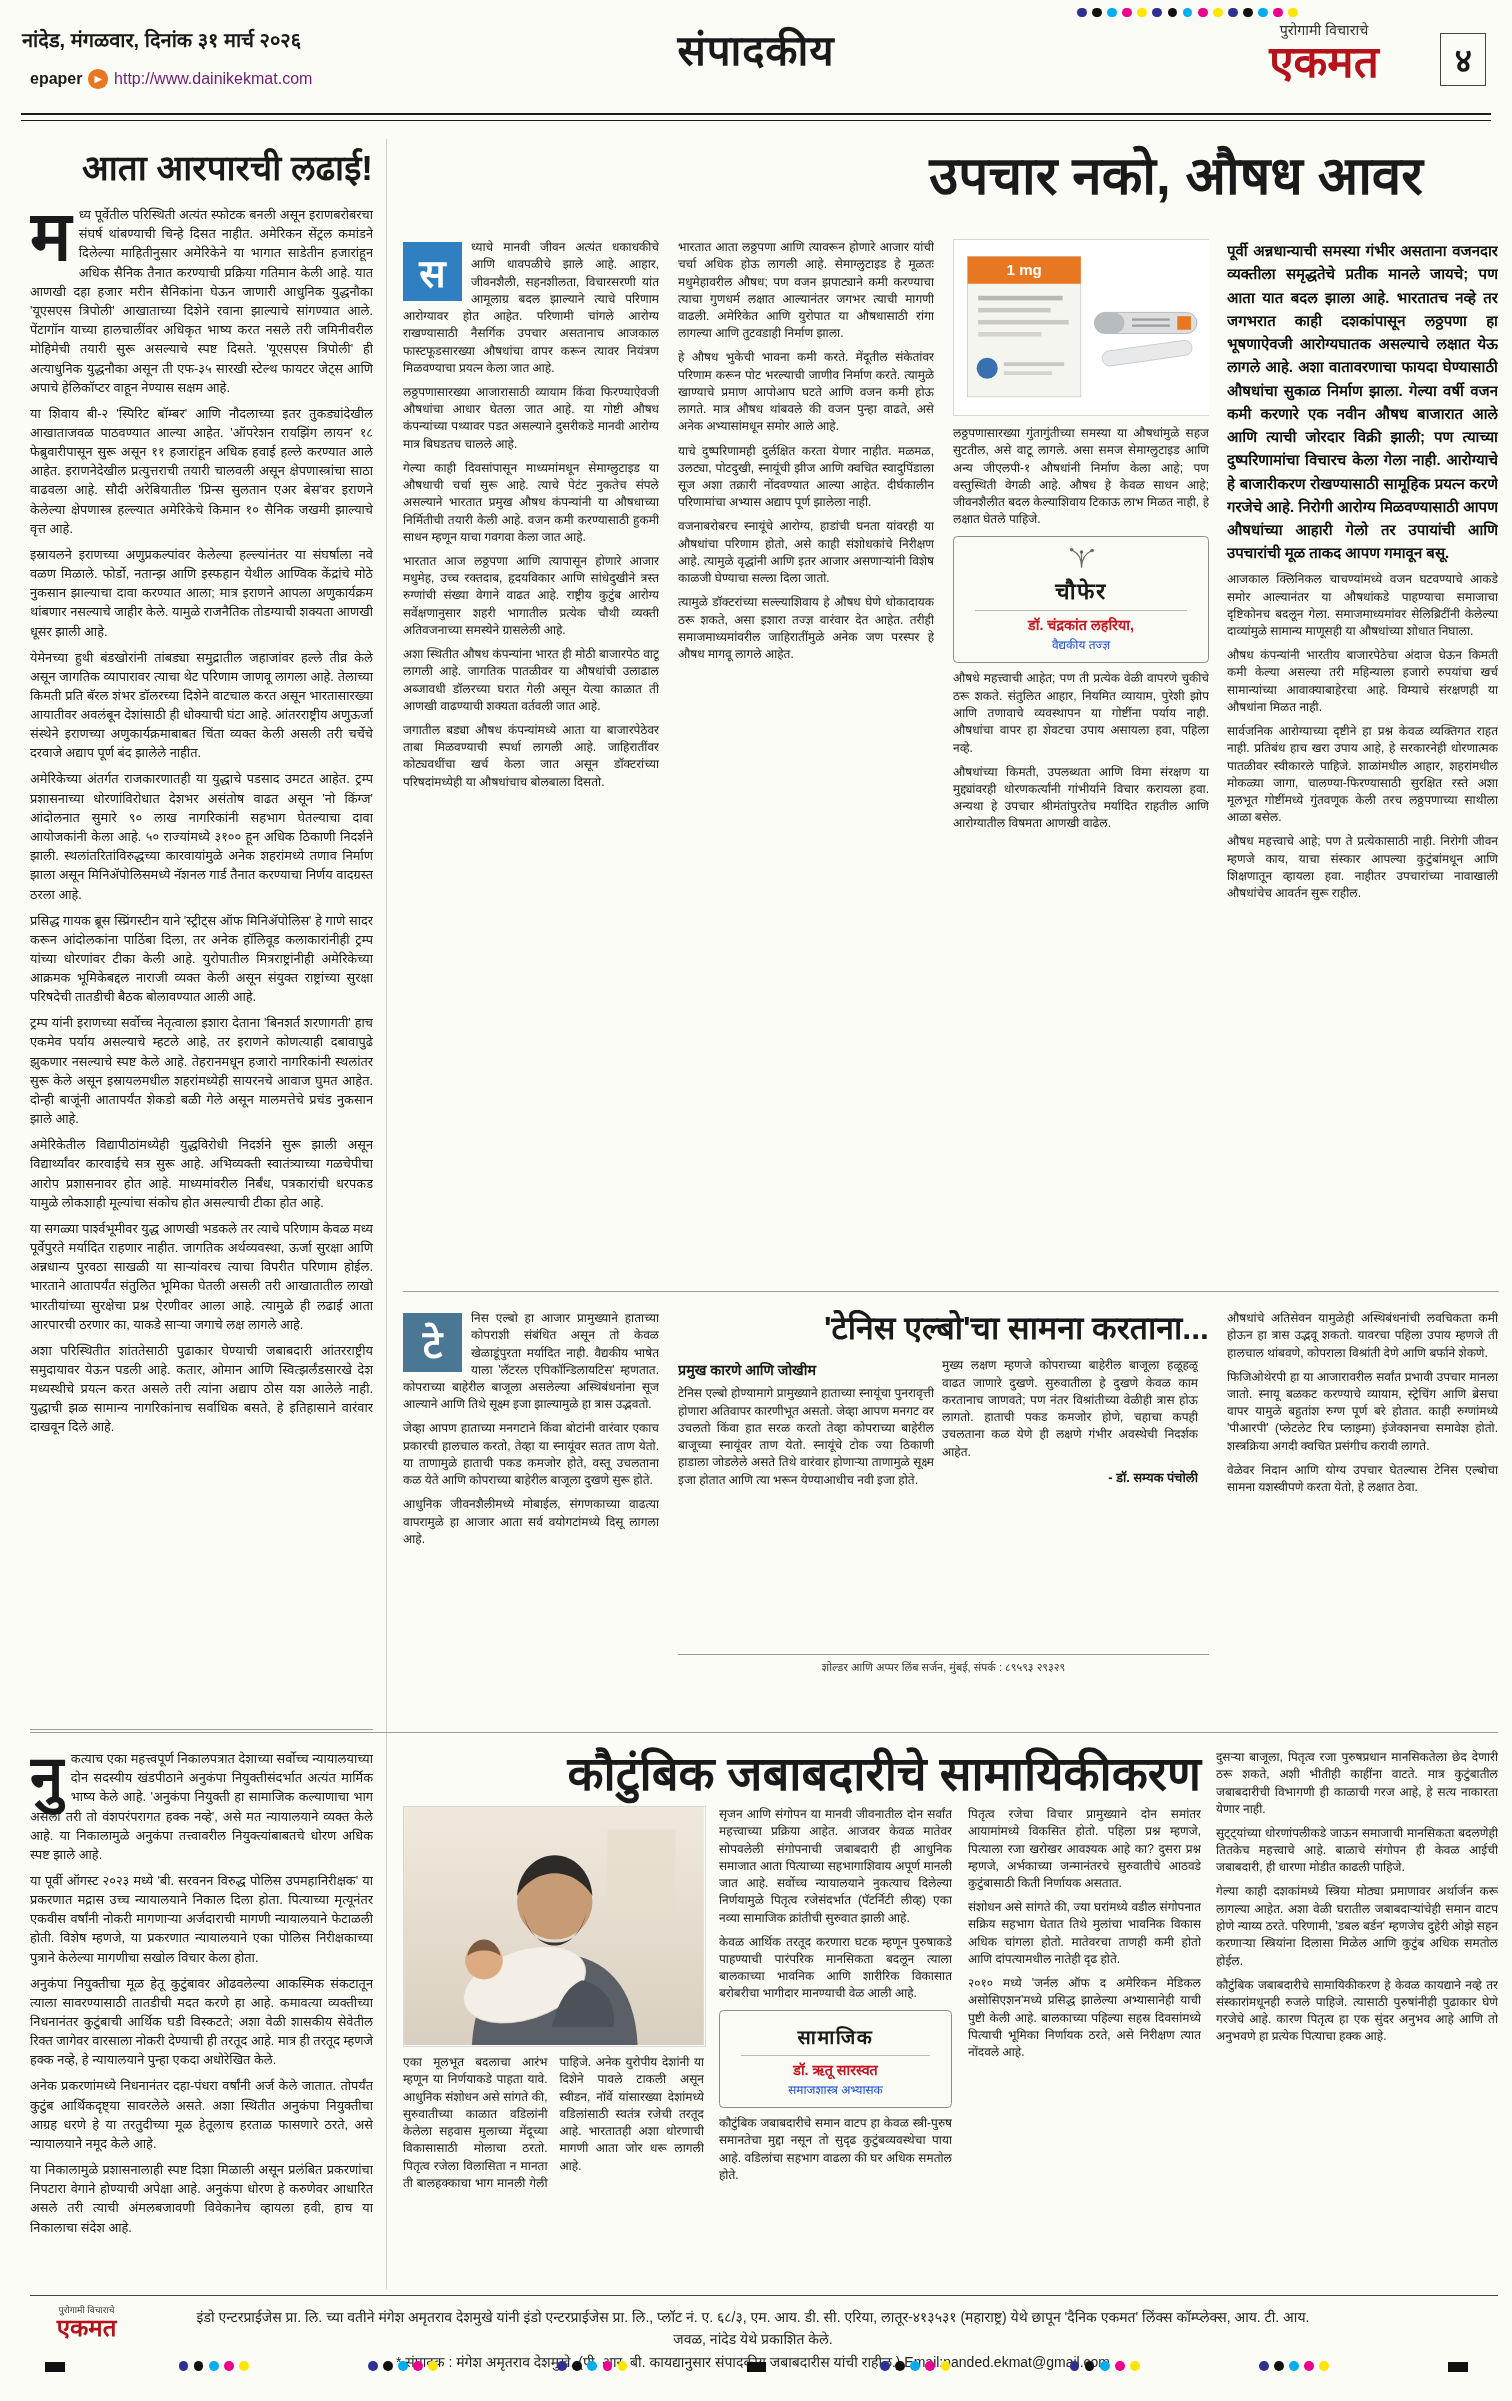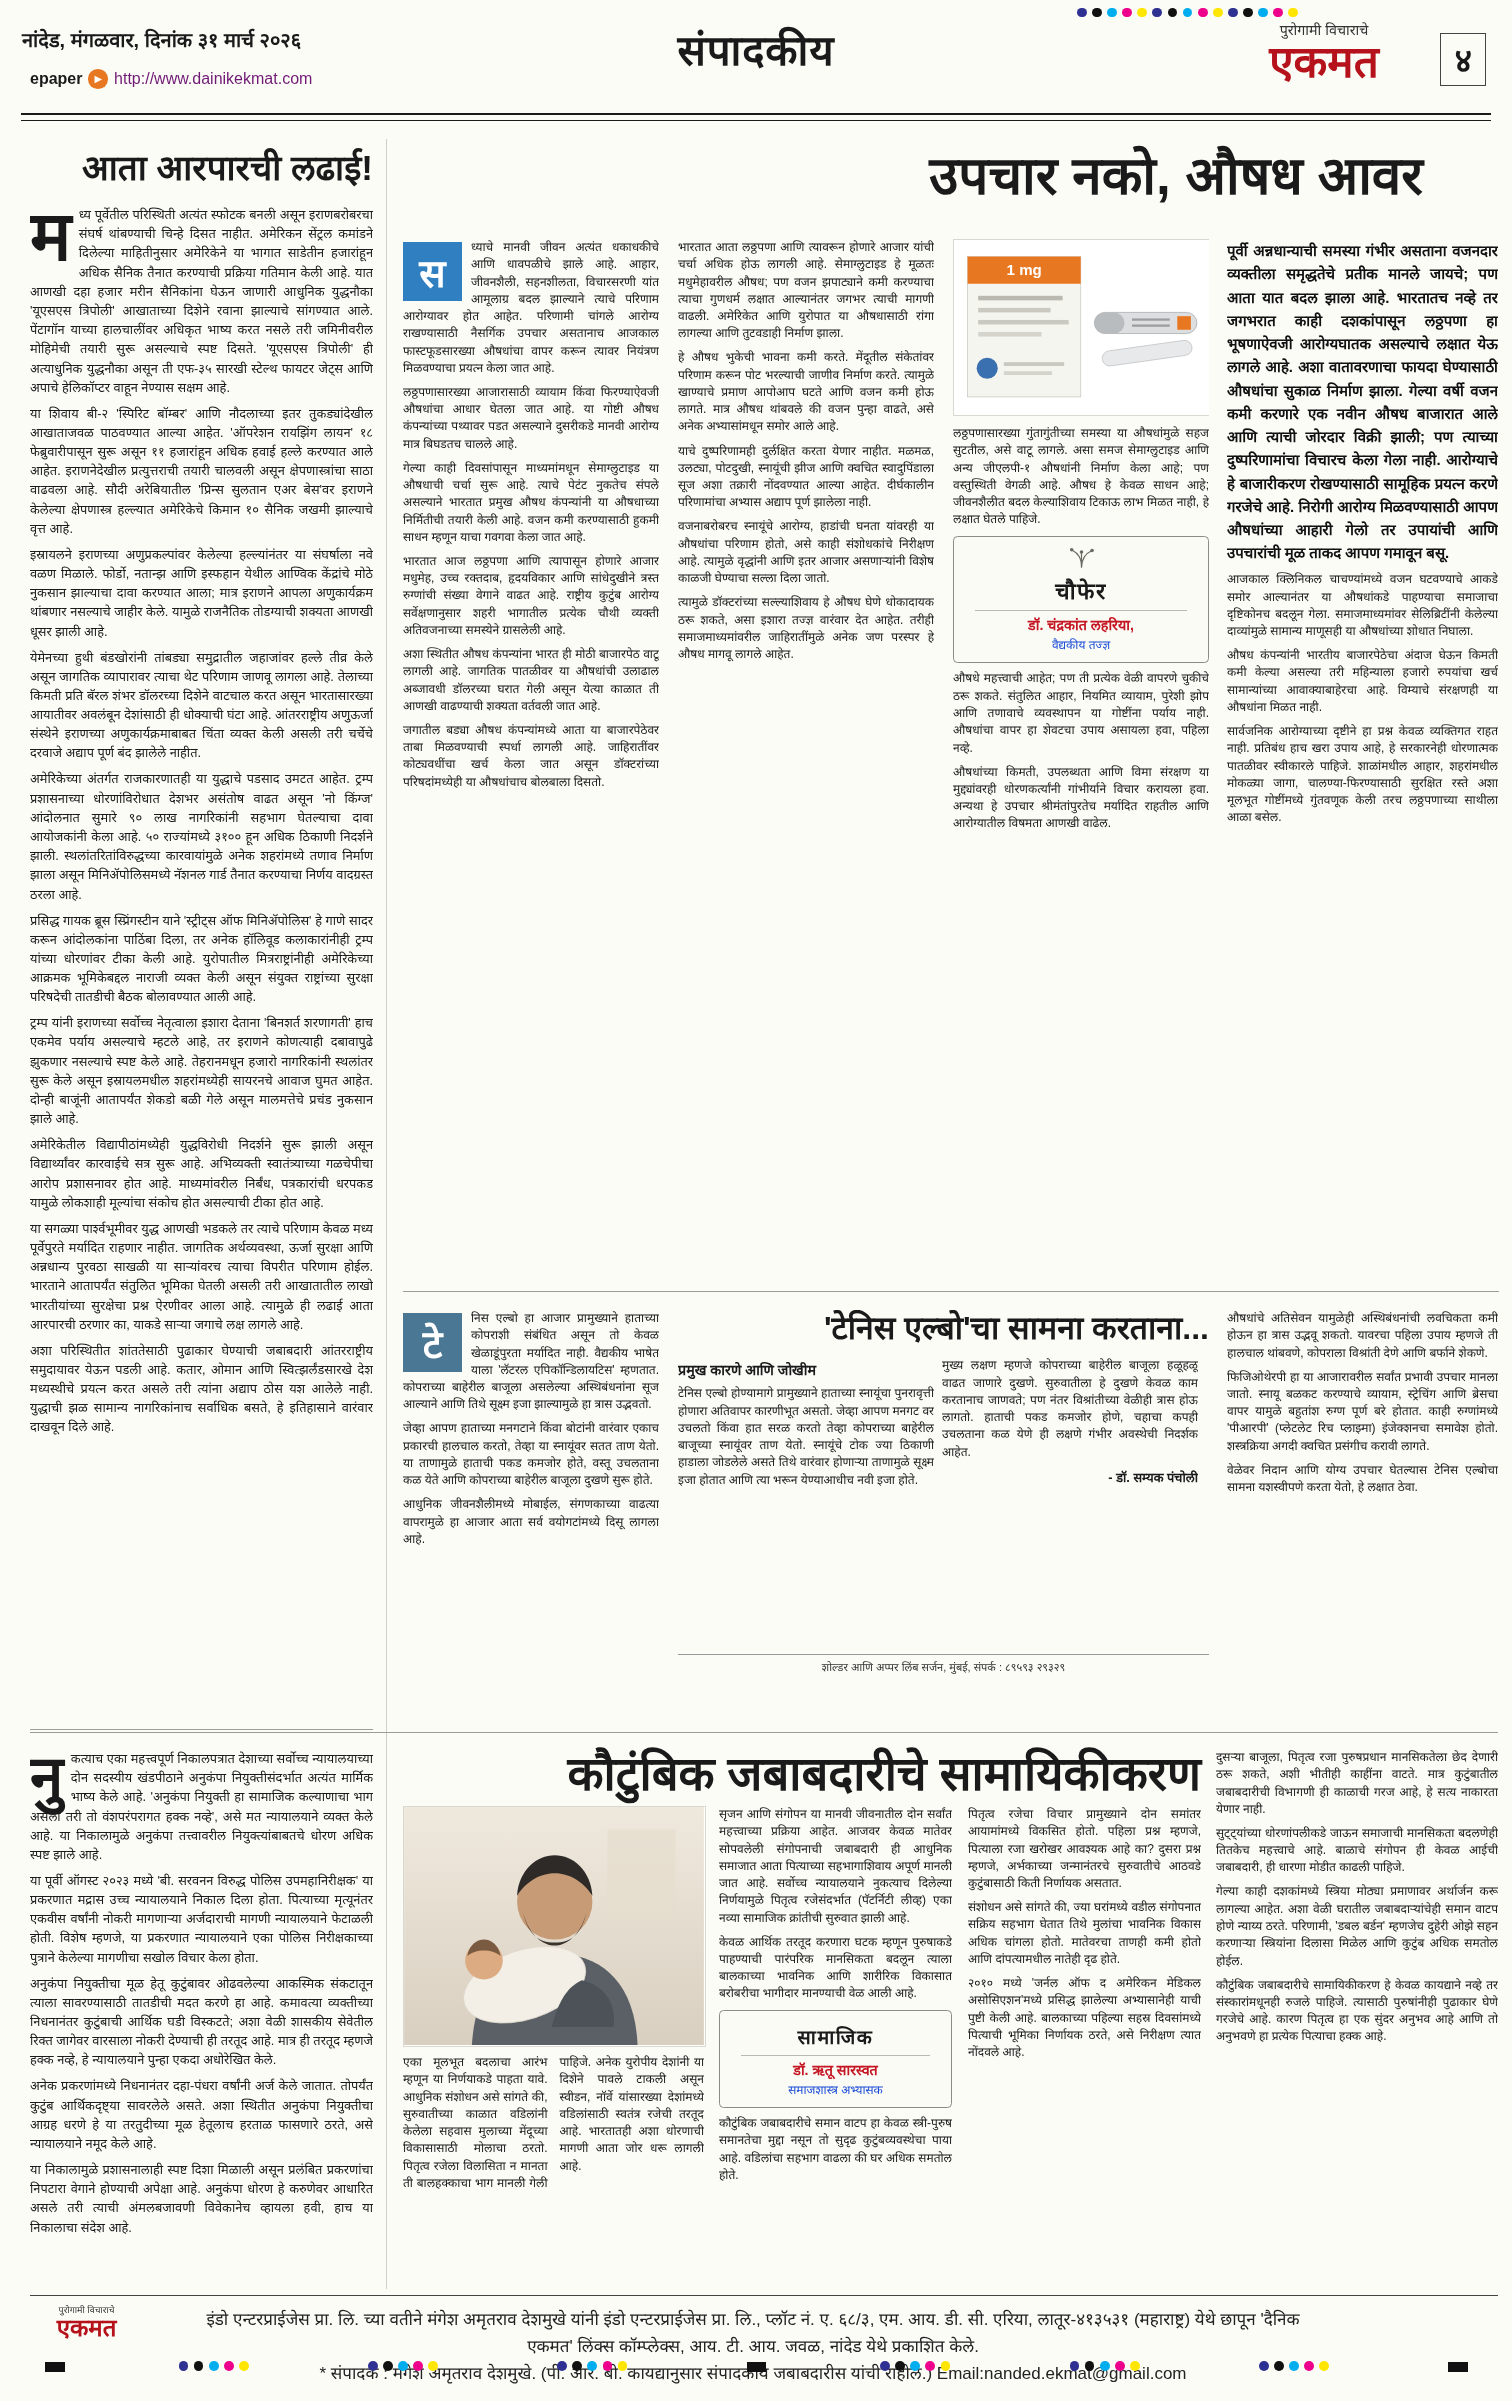--- a/index.html
+++ b/index.html
@@ -51,21 +51,21 @@
   .feat-title{font-size:22.6px;font-weight:bold;letter-spacing:1.5px;margin:3px 0 4.5px;}
   .feat-rule{height:0.8px;background:#b9b9b0;margin:4.5px 13.6px;}
   .feat-author{color:#c41623;font-weight:bold;font-size:14.3px;}
   .feat-role{color:#1d4ed8;font-size:12px;margin-top:1.5px;}
   
   .imgcard{border:0.8px solid #d8d8d0;background:#fff;}
   
   .foot-logo{left:30px;top:2303px;text-align:center;width:113px;}
   .foot-logo .t{font-size:9px;color:#333;}
   .foot-logo .n{font-size:24px;font-weight:bold;color:#b5121b;line-height:1;}
-  .imprint{left:188px;top:2306px;width:1130px;text-align:center;font-size:17px;line-height:1.6;color:#222;}
+  .imprint{left:188px;top:2306px;width:1130px;text-align:center;font-size:14px;line-height:1.6;color:#222;}
   .dots-row{left:45px;top:2360px;width:1423px;display:flex;justify-content:space-between;align-items:center;}
   .dot{display:inline-block;width:9.8px;height:9.8px;border-radius:50%;margin-right:5.3px;}
   .dc1{background:#2e3192}.dc2{background:#111}.dc3{background:#00adee}.dc4{background:#ec008c}.dc5{background:#ffe600}
   .regmark{display:inline-block;width:19.6px;height:9.8px;background:#111;}
 </style>
 </head>
 <body>
 
 <div class="page">
 
@@ -194,20 +194,21 @@
   </div>
 
   <div class="abs col" style="left:1227px;top:239px;width:271px;height:1042px;">
     <div class="intro">
         <p>पूर्वी अन्नधान्याची समस्या गंभीर असताना वजनदार व्यक्तीला समृद्धतेचे प्रतीक मानले जायचे; पण आता यात बदल झाला आहे. भारतातच नव्हे तर जगभरात काही दशकांपासून लठ्ठपणा हा भूषणाऐवजी आरोग्यघातक असल्याचे लक्षात येऊ लागले आहे. अशा वातावरणाचा फायदा घेण्यासाठी औषधांचा सुकाळ निर्माण झाला. गेल्या वर्षी वजन कमी करणारे एक नवीन औषध बाजारात आले आणि त्याची जोरदार विक्री झाली; पण त्याच्या दुष्परिणामांचा विचारच केला गेला नाही. आरोग्याचे हे बाजारीकरण रोखण्यासाठी सामूहिक प्रयत्न करणे गरजेचे आहे. निरोगी आरोग्य मिळवण्यासाठी आपण औषधांच्या आहारी गेलो तर उपायांची आणि उपचारांची मूळ ताकद आपण गमावून बसू.</p>
       </div>
     <div>
         <p>आजकाल क्लिनिकल चाचण्यांमध्ये वजन घटवण्याचे आकडे समोर आल्यानंतर या औषधांकडे पाहण्याचा समाजाचा दृष्टिकोनच बदलून गेला. समाजमाध्यमांवर सेलिब्रिटींनी केलेल्या दाव्यांमुळे सामान्य माणूसही या औषधांच्या शोधात निघाला.</p>
         <p>औषध कंपन्यांनी भारतीय बाजारपेठेचा अंदाज घेऊन किमती कमी केल्या असल्या तरी महिन्याला हजारो रुपयांचा खर्च सामान्यांच्या आवाक्याबाहेरचा आहे. विम्याचे संरक्षणही या औषधांना मिळत नाही.</p>
         <p>सार्वजनिक आरोग्याच्या दृष्टीने हा प्रश्न केवळ व्यक्तिगत राहत नाही. प्रतिबंध हाच खरा उपाय आहे, हे सरकारनेही धोरणात्मक पातळीवर स्वीकारले पाहिजे. शाळांमधील आहार, शहरांमधील मोकळ्या जागा, चालण्या-फिरण्यासाठी सुरक्षित रस्ते अशा मूलभूत गोष्टींमध्ये गुंतवणूक केली तरच लठ्ठपणाच्या साथीला आळा बसेल.</p>
+        <p>औषध महत्त्वाचे आहे; पण ते प्रत्येकासाठी नाही. निरोगी जीवन म्हणजे काय, याचा संस्कार आपल्या कुटुंबांमधून आणि शिक्षणातून व्हायला हवा. नाहीतर उपचारांच्या नावाखाली औषधांचेच आवर्तन सुरू राहील.</p>
       </div>
   </div>
 
   <div class="abs hrule" style="left:403px;top:1291px;width:1096px;"></div>
 
   <div class="abs col" style="left:403px;top:1310px;width:256px;height:413px;">
     <span class="dc-box dc-teal">टे</span>
     <div>
         <p>निस एल्बो हा आजार प्रामुख्याने हाताच्या कोपराशी संबंधित असून तो केवळ खेळाडूंपुरता मर्यादित नाही. वैद्यकीय भाषेत याला 'लॅटरल एपिकॉन्डिलायटिस' म्हणतात. कोपराच्या बाहेरील बाजूला असलेल्या अस्थिबंधनांना सूज आल्याने आणि तिथे सूक्ष्म इजा झाल्यामुळे हा त्रास उद्भवतो.</p>
         <p>जेव्हा आपण हाताच्या मनगटाने किंवा बोटांनी वारंवार एकाच प्रकारची हालचाल करतो, तेव्हा या स्नायूंवर सतत ताण येतो. या ताणामुळे हाताची पकड कमजोर होते, वस्तू उचलताना कळ येते आणि कोपराच्या बाहेरील बाजूला दुखणे सुरू होते.</p>

